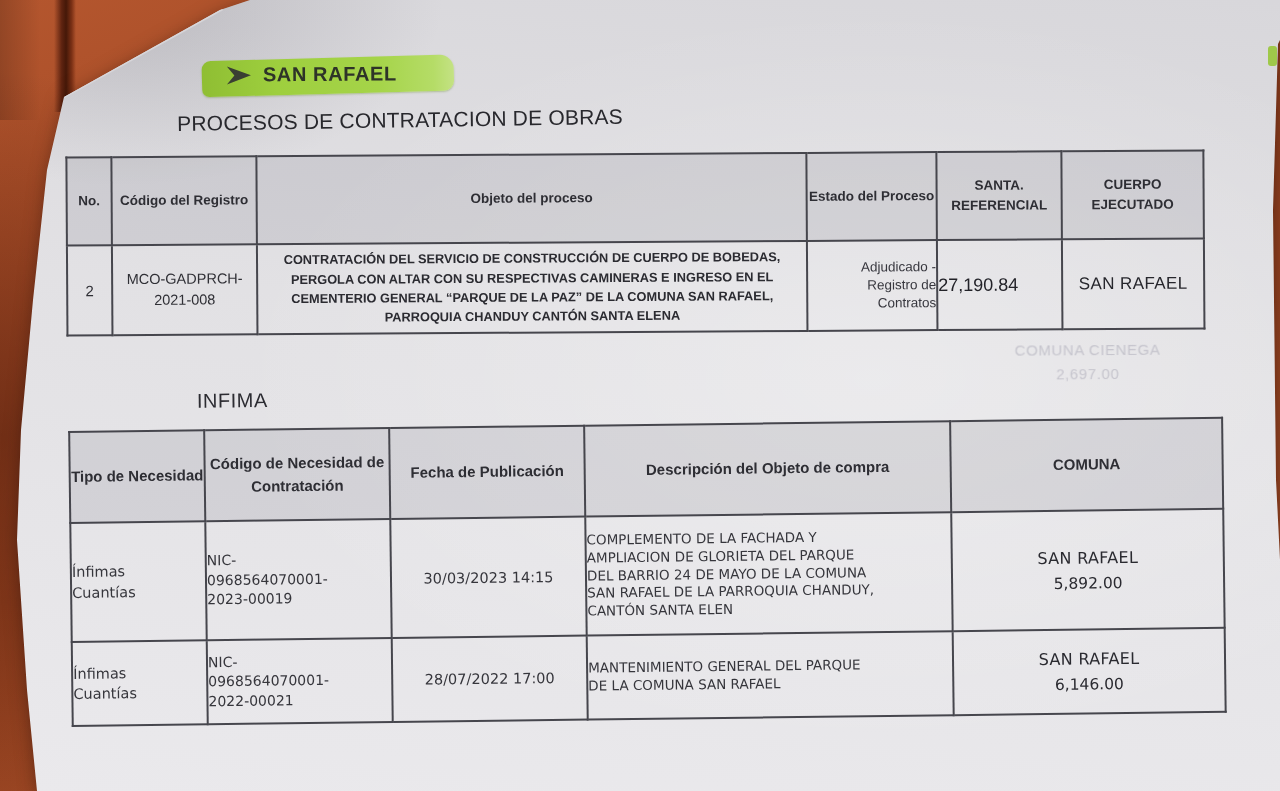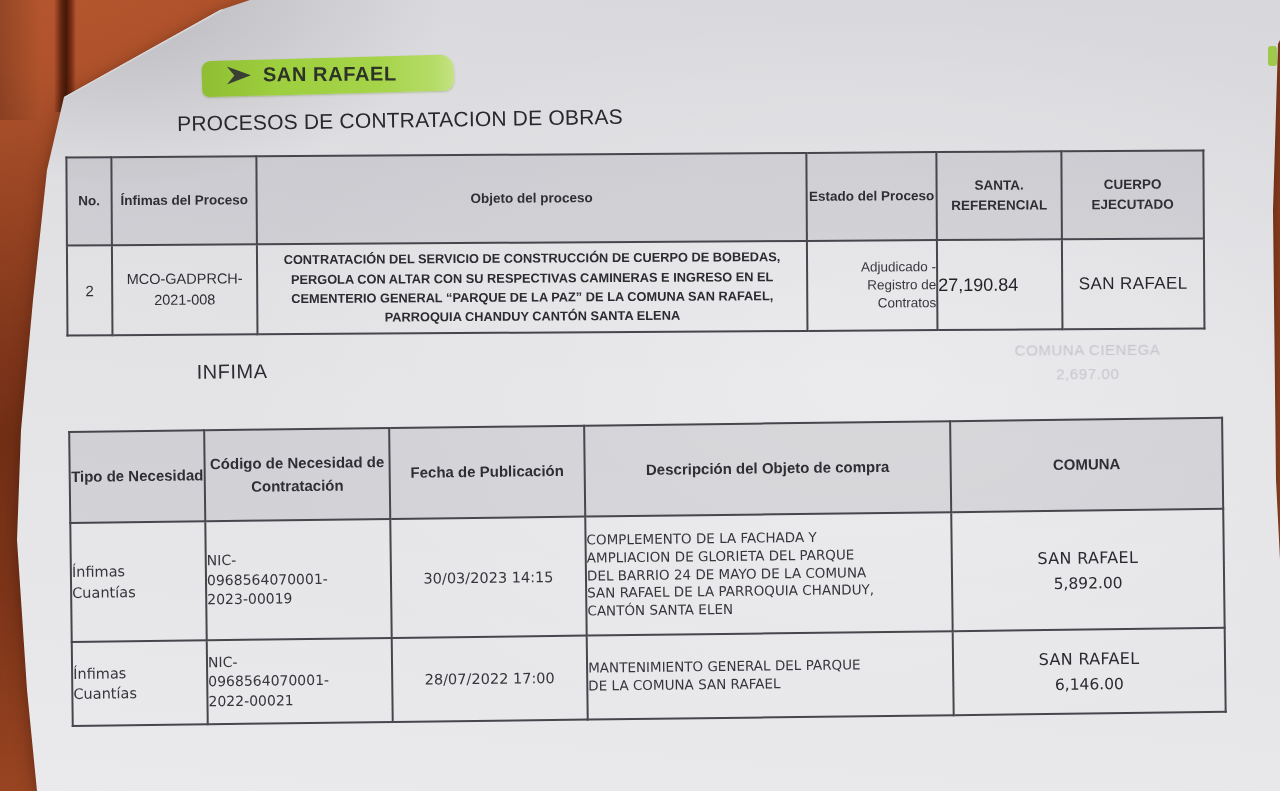--- a/index.html
+++ b/index.html
@@ -61,21 +61,21 @@
     font-size:20px;font-weight:bold;letter-spacing:.6px;color:#2e3328;
   }
   .arrow-icon{position:absolute;left:24px;top:11px;width:26px;height:20px;}
 
   .h1{
     position:absolute;left:172px;top:107px;
     font-size:21px;letter-spacing:.2px;color:#28282d;
     transform:rotate(-0.55deg);
   }
   .h2{
-    position:absolute;left:190px;top:358px;
+    position:absolute;left:190px;top:387px;
     font-size:20px;letter-spacing:.5px;color:#2c2c32;
     transform:rotate(-0.4deg);
   }
 
   table.doc-table{border-collapse:collapse;table-layout:fixed;}
   table.doc-table td,table.doc-table th{
     border:2px solid #46464d;vertical-align:middle;padding:0;
   }
   table.doc-table th{
     background:rgba(100,100,110,.14);
@@ -147,21 +147,21 @@
             <col style="width:45px">
               <col style="width:145px">
               <col style="width:550px">
             <col style="width:130px">
               <col style="width:125px">
               <col style="width:142px">
           </colgroup>
           <tbody>
               <tr class="hdr-row">
             <th>No.</th>
-            <th>Ínfimas del Proceso</th>
+            <th>Código del Registro</th>
             <th>Objeto del proceso</th>
             <th>Estado del Proceso</th>
             <th>SANTA. REFERENCIAL</th>
             <th>CUERPO EJECUTADO</th>
           </tr>
           <tr class="body-row">
             <td class="cell-no">2</td>
             <td class="cell-codigo1">MCO-GADPRCH-
 2021-008</td>
             <td class="cell-objeto">CONTRATACIÓN DEL SERVICIO DE CONSTRUCCIÓN DE CUERPO DE BOBEDAS, PERGOLA CON ALTAR CON SU RESPECTIVAS CAMINERAS E INGRESO EN EL CEMENTERIO GENERAL “PARQUE DE LA PAZ” DE LA COMUNA SAN RAFAEL, PARROQUIA CHANDUY CANTÓN SANTA ELENA</td>

